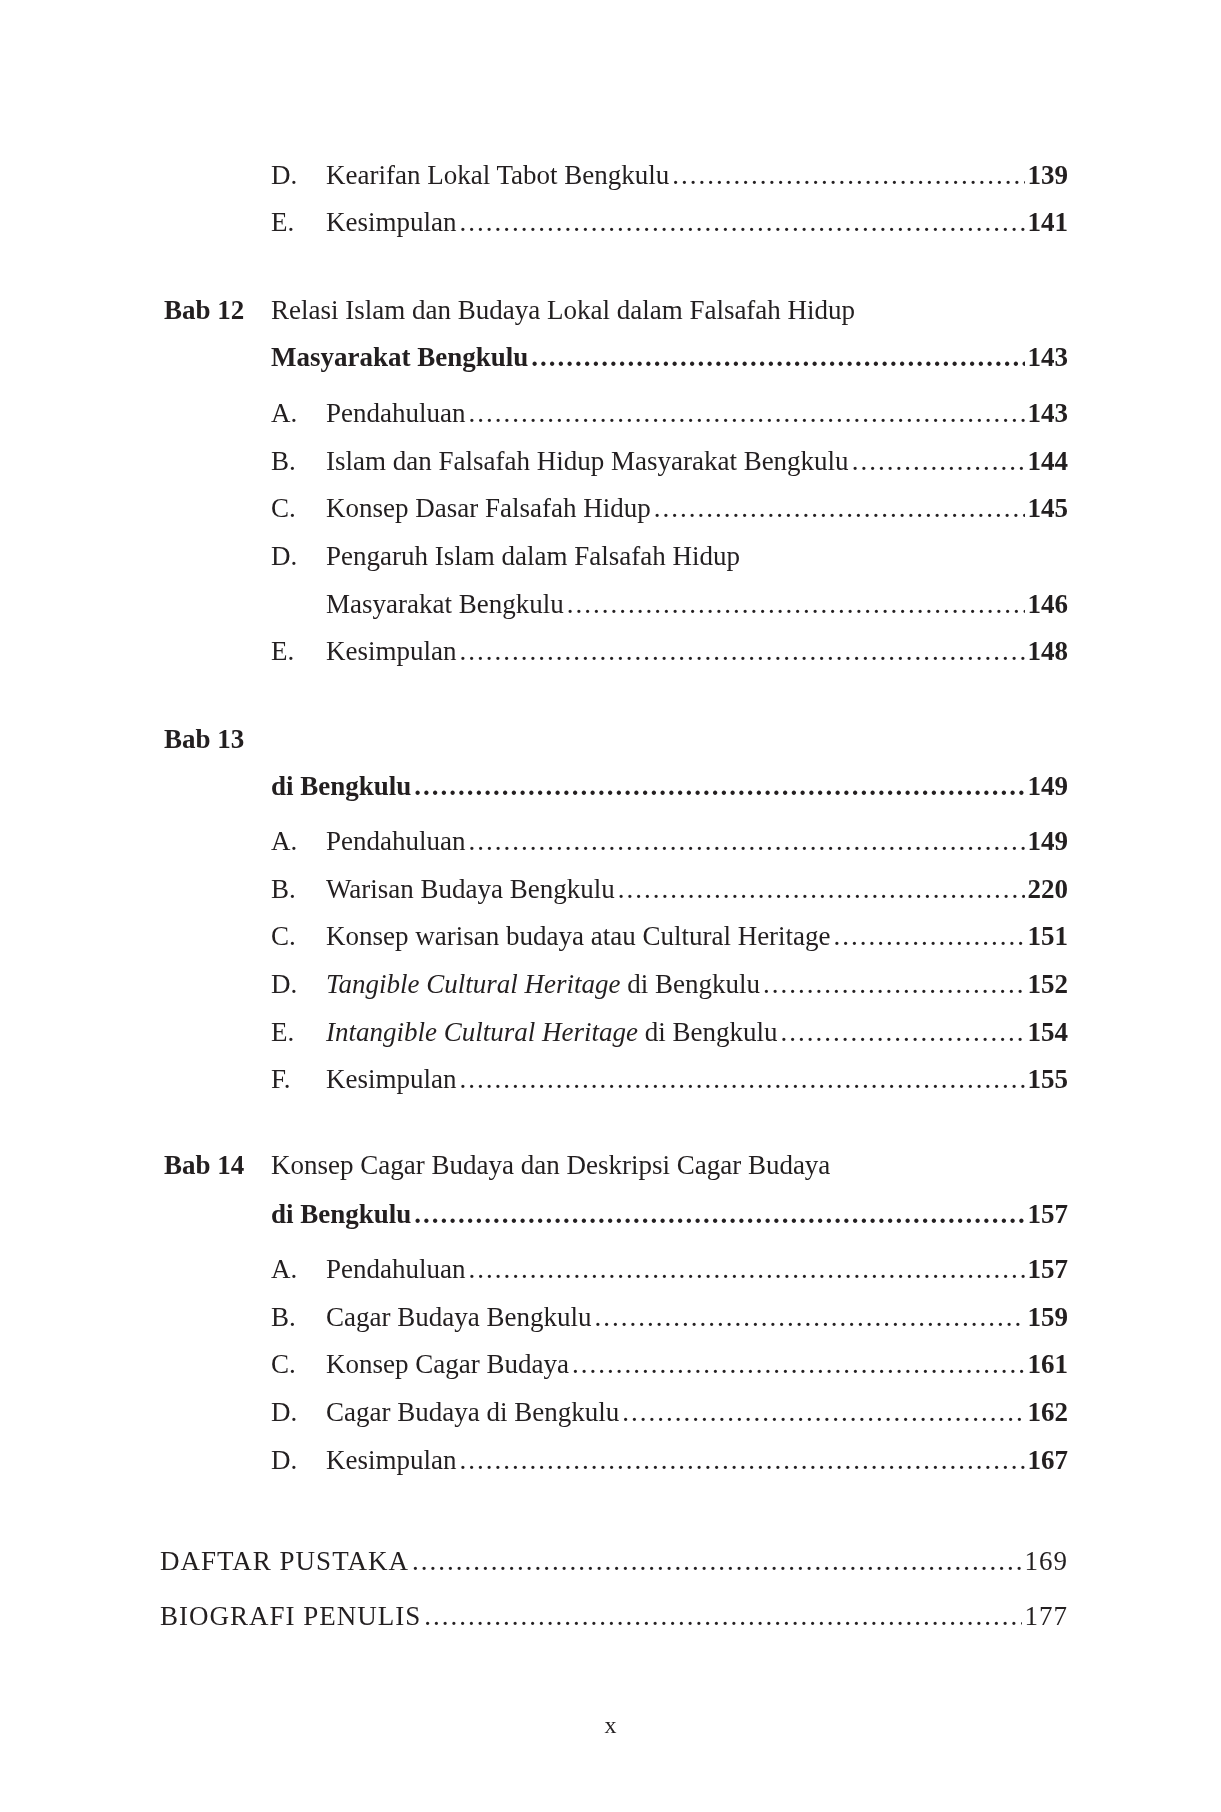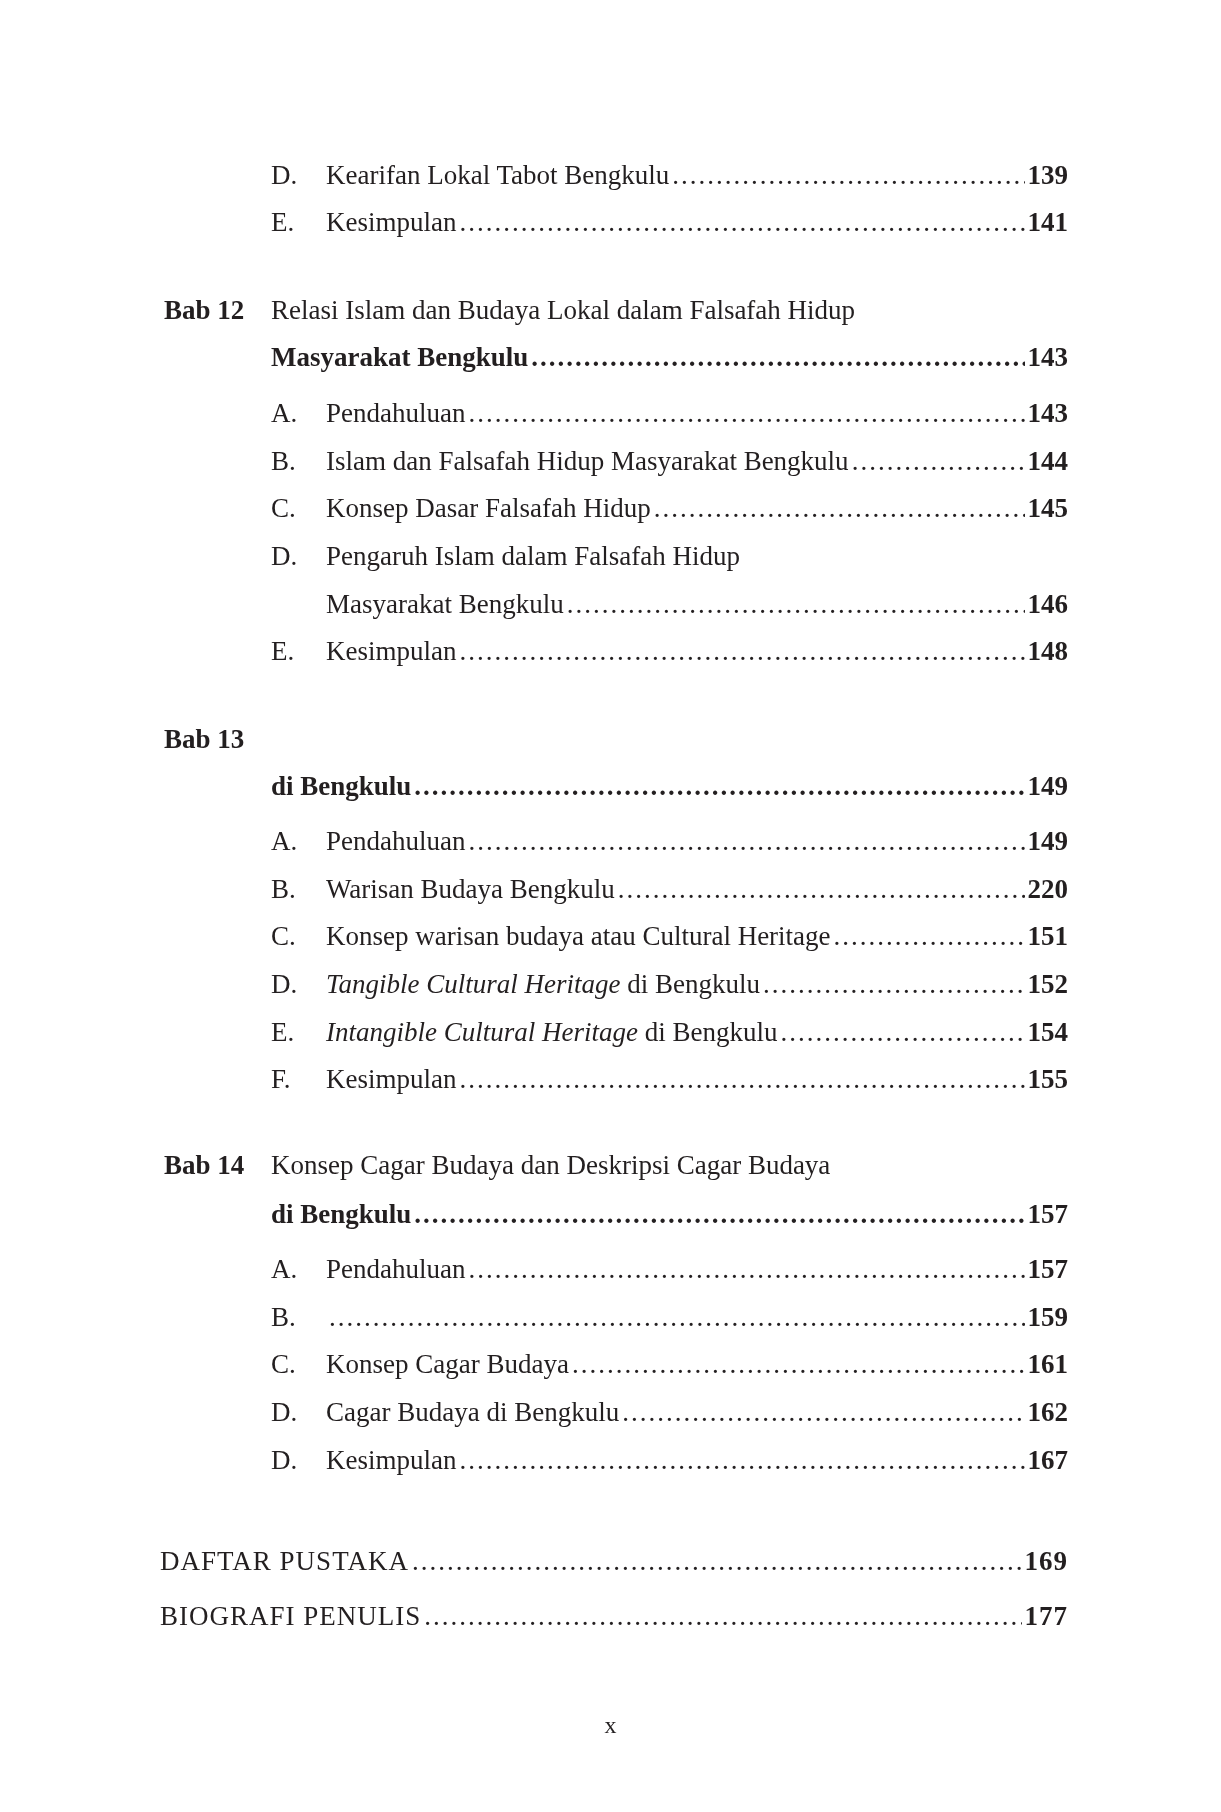--- a/index.html
+++ b/index.html
@@ -11,21 +11,21 @@
   .sub .body { position:absolute; left:166px; right:0; display:flex; align-items:flex-start; }
   .cont .body { position:absolute; left:166px; right:0; display:flex; align-items:baseline; }
   .chap .label { position:absolute; left:4px; font-weight:bold; }
   .chap .body { position:absolute; left:111px; right:0; display:flex; align-items:baseline; font-weight:normal; }
   .chapcont .body { position:absolute; left:111px; right:0; display:flex; align-items:baseline; font-weight:bold; }
   .top .body { position:absolute; left:0; right:0; display:flex; align-items:baseline; letter-spacing:1px; }
   .title { white-space:nowrap; }
   .dots { flex:1; overflow:hidden; white-space:nowrap; margin:0 3px; letter-spacing:2px; }
   .dots::after { content:"........................................................................................................................................................"; }
   .page { white-space:nowrap;font-weight:bold; }
-  .top .page { font-weight:bold; }
+  .top .page { font-weight:normal; }
   em { font-style:italic; }
   .pagenum { position:absolute; left:0; width:1221px; top:1712px; text-align:center; font-size:24px; }
 </style>
 </head>
 <body>
 
 <div class="row sub" style="top:158px">
   <span class="letter">D.</span>
   <span class="body">
       <span class="title">Kearifan Lokal Tabot Bengkulu</span>
@@ -177,20 +177,21 @@
   <span class="letter">A.</span>
   <span class="body">
       <span class="title">Pendahuluan</span>
       <span class="dots"></span>
       <span class="page">157</span>
     </span>
 </div>
 <div class="row sub" style="top:1300px">
   <span class="letter">B.</span>
   <span class="body">
+      <span class="title">Cagar Budaya Bengkulu</span>
       <span class="dots"></span>
       <span class="page">159</span>
     </span>
 </div>
 <div class="row sub" style="top:1347px">
   <span class="letter">C.</span>
   <span class="body">
       <span class="title">Konsep Cagar Budaya</span>
       <span class="dots"></span>
       <span class="page">161</span>

